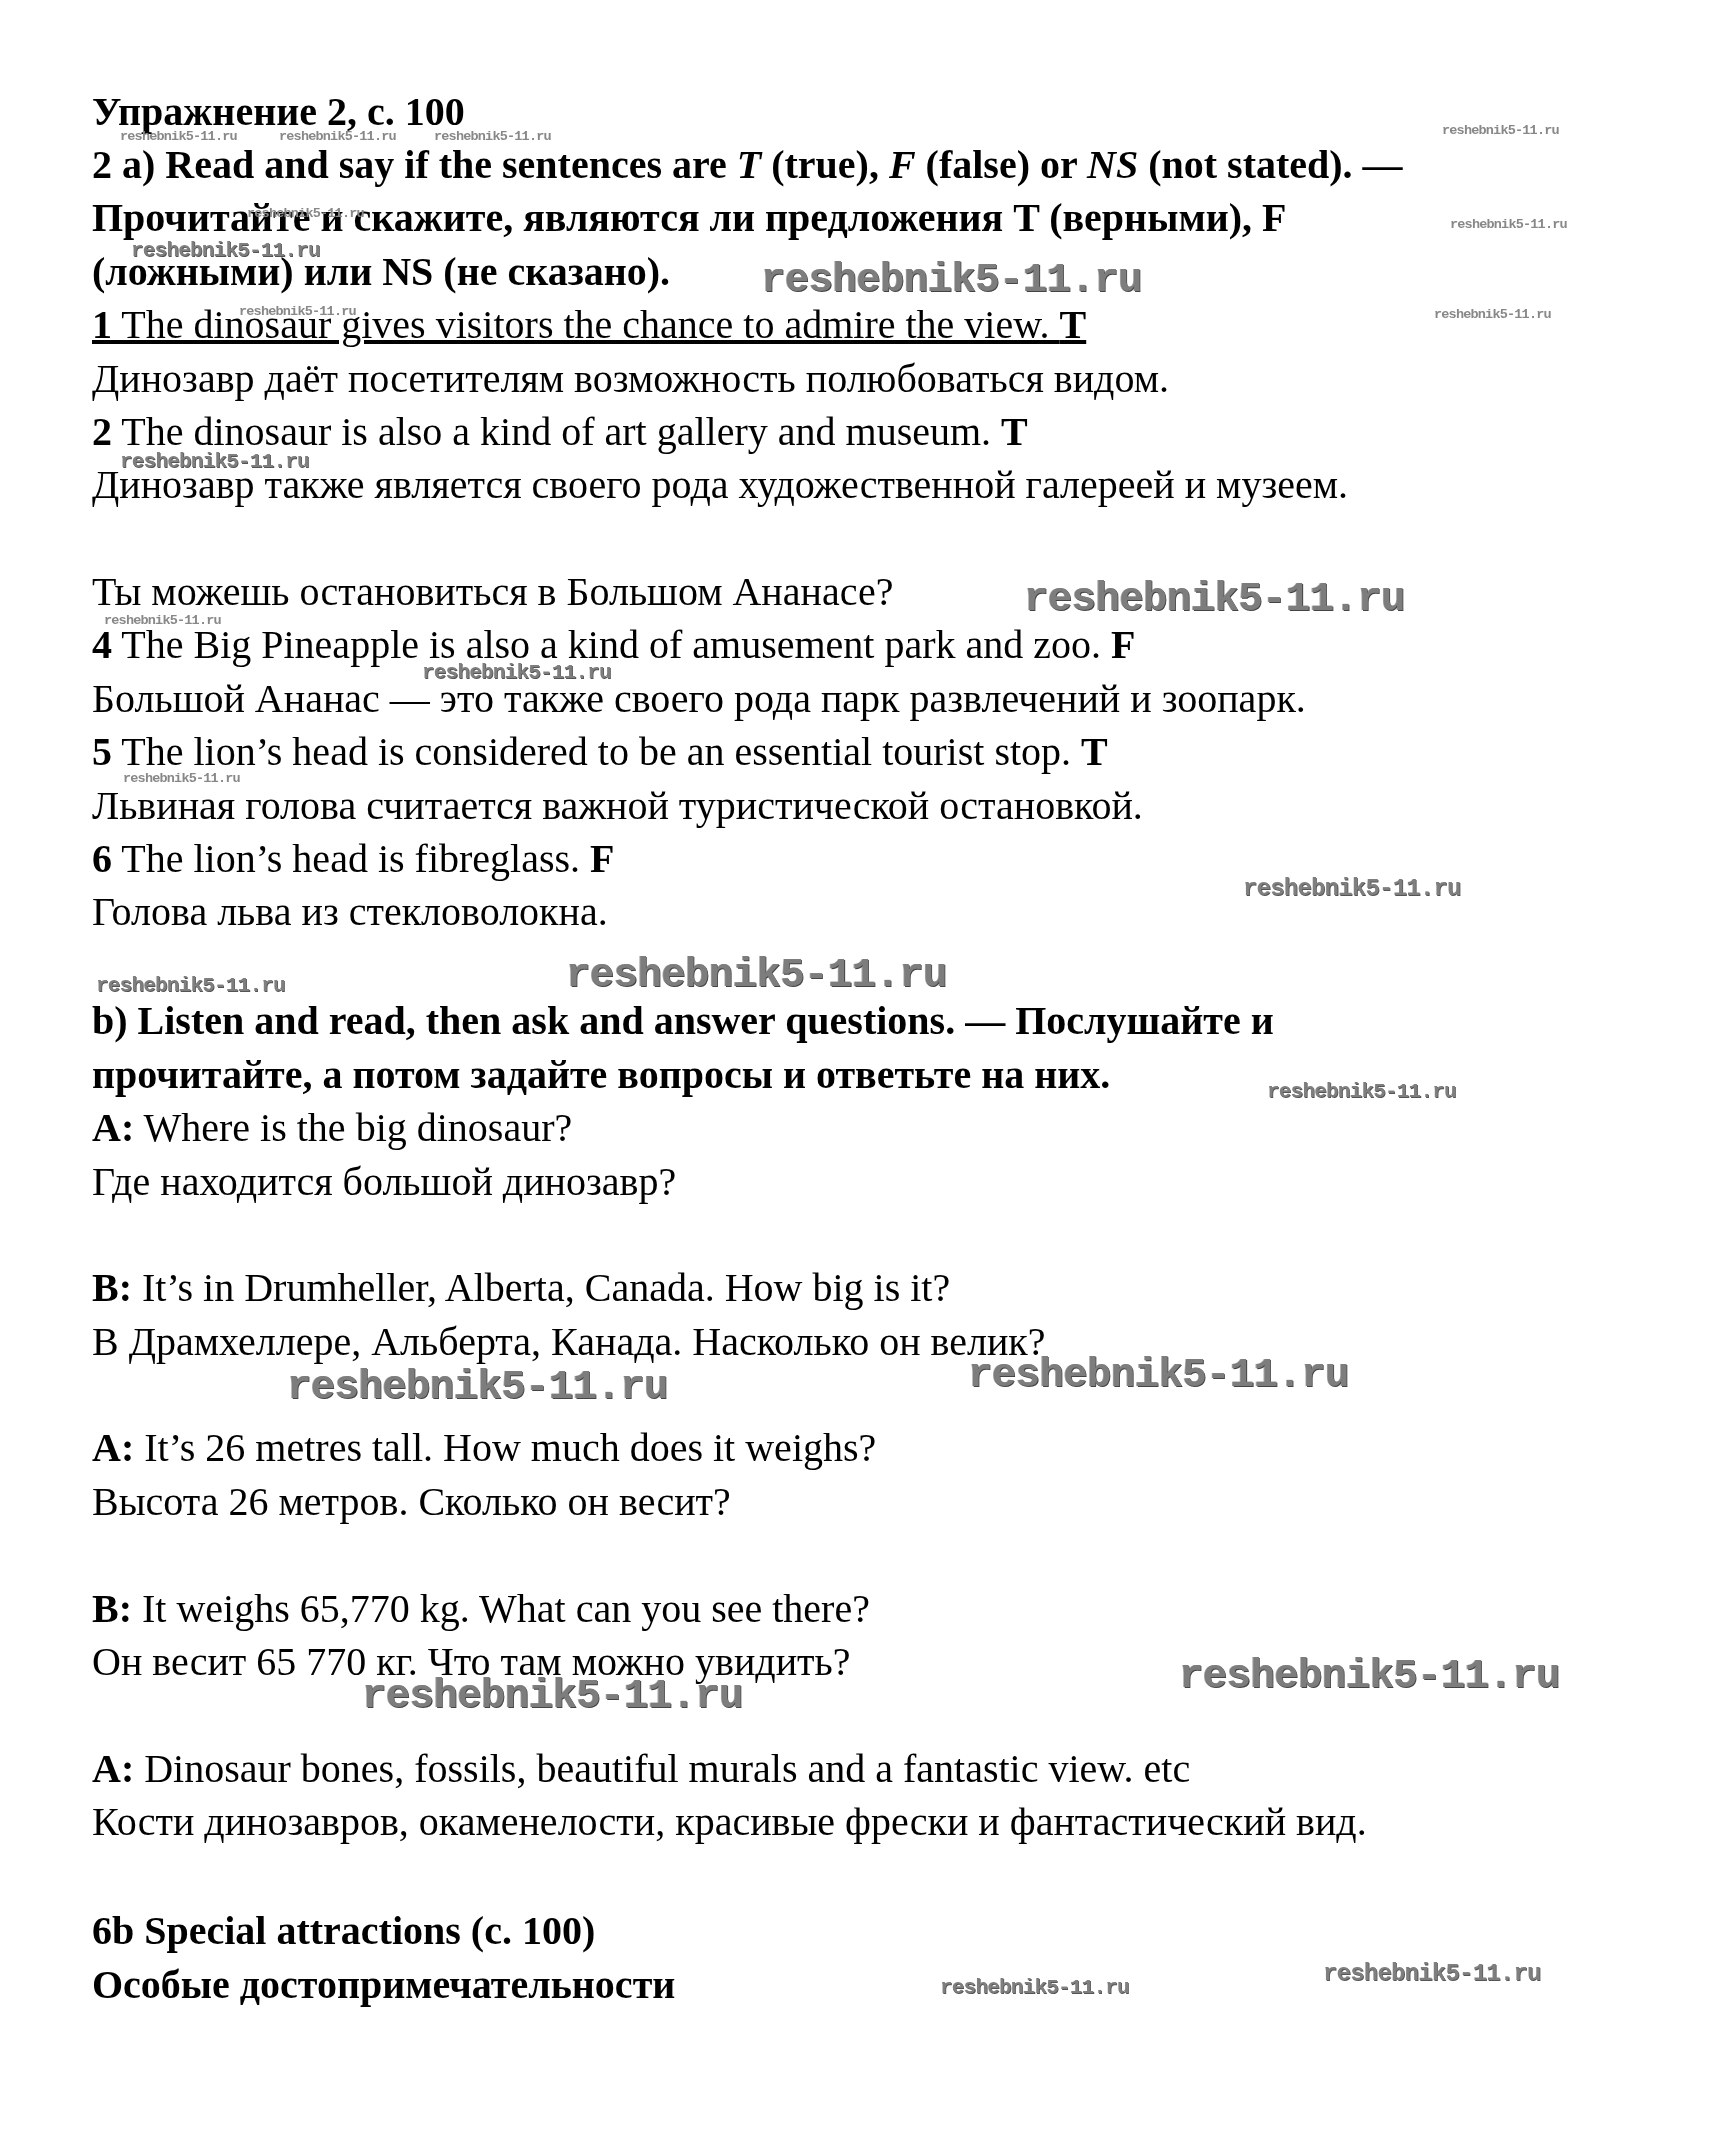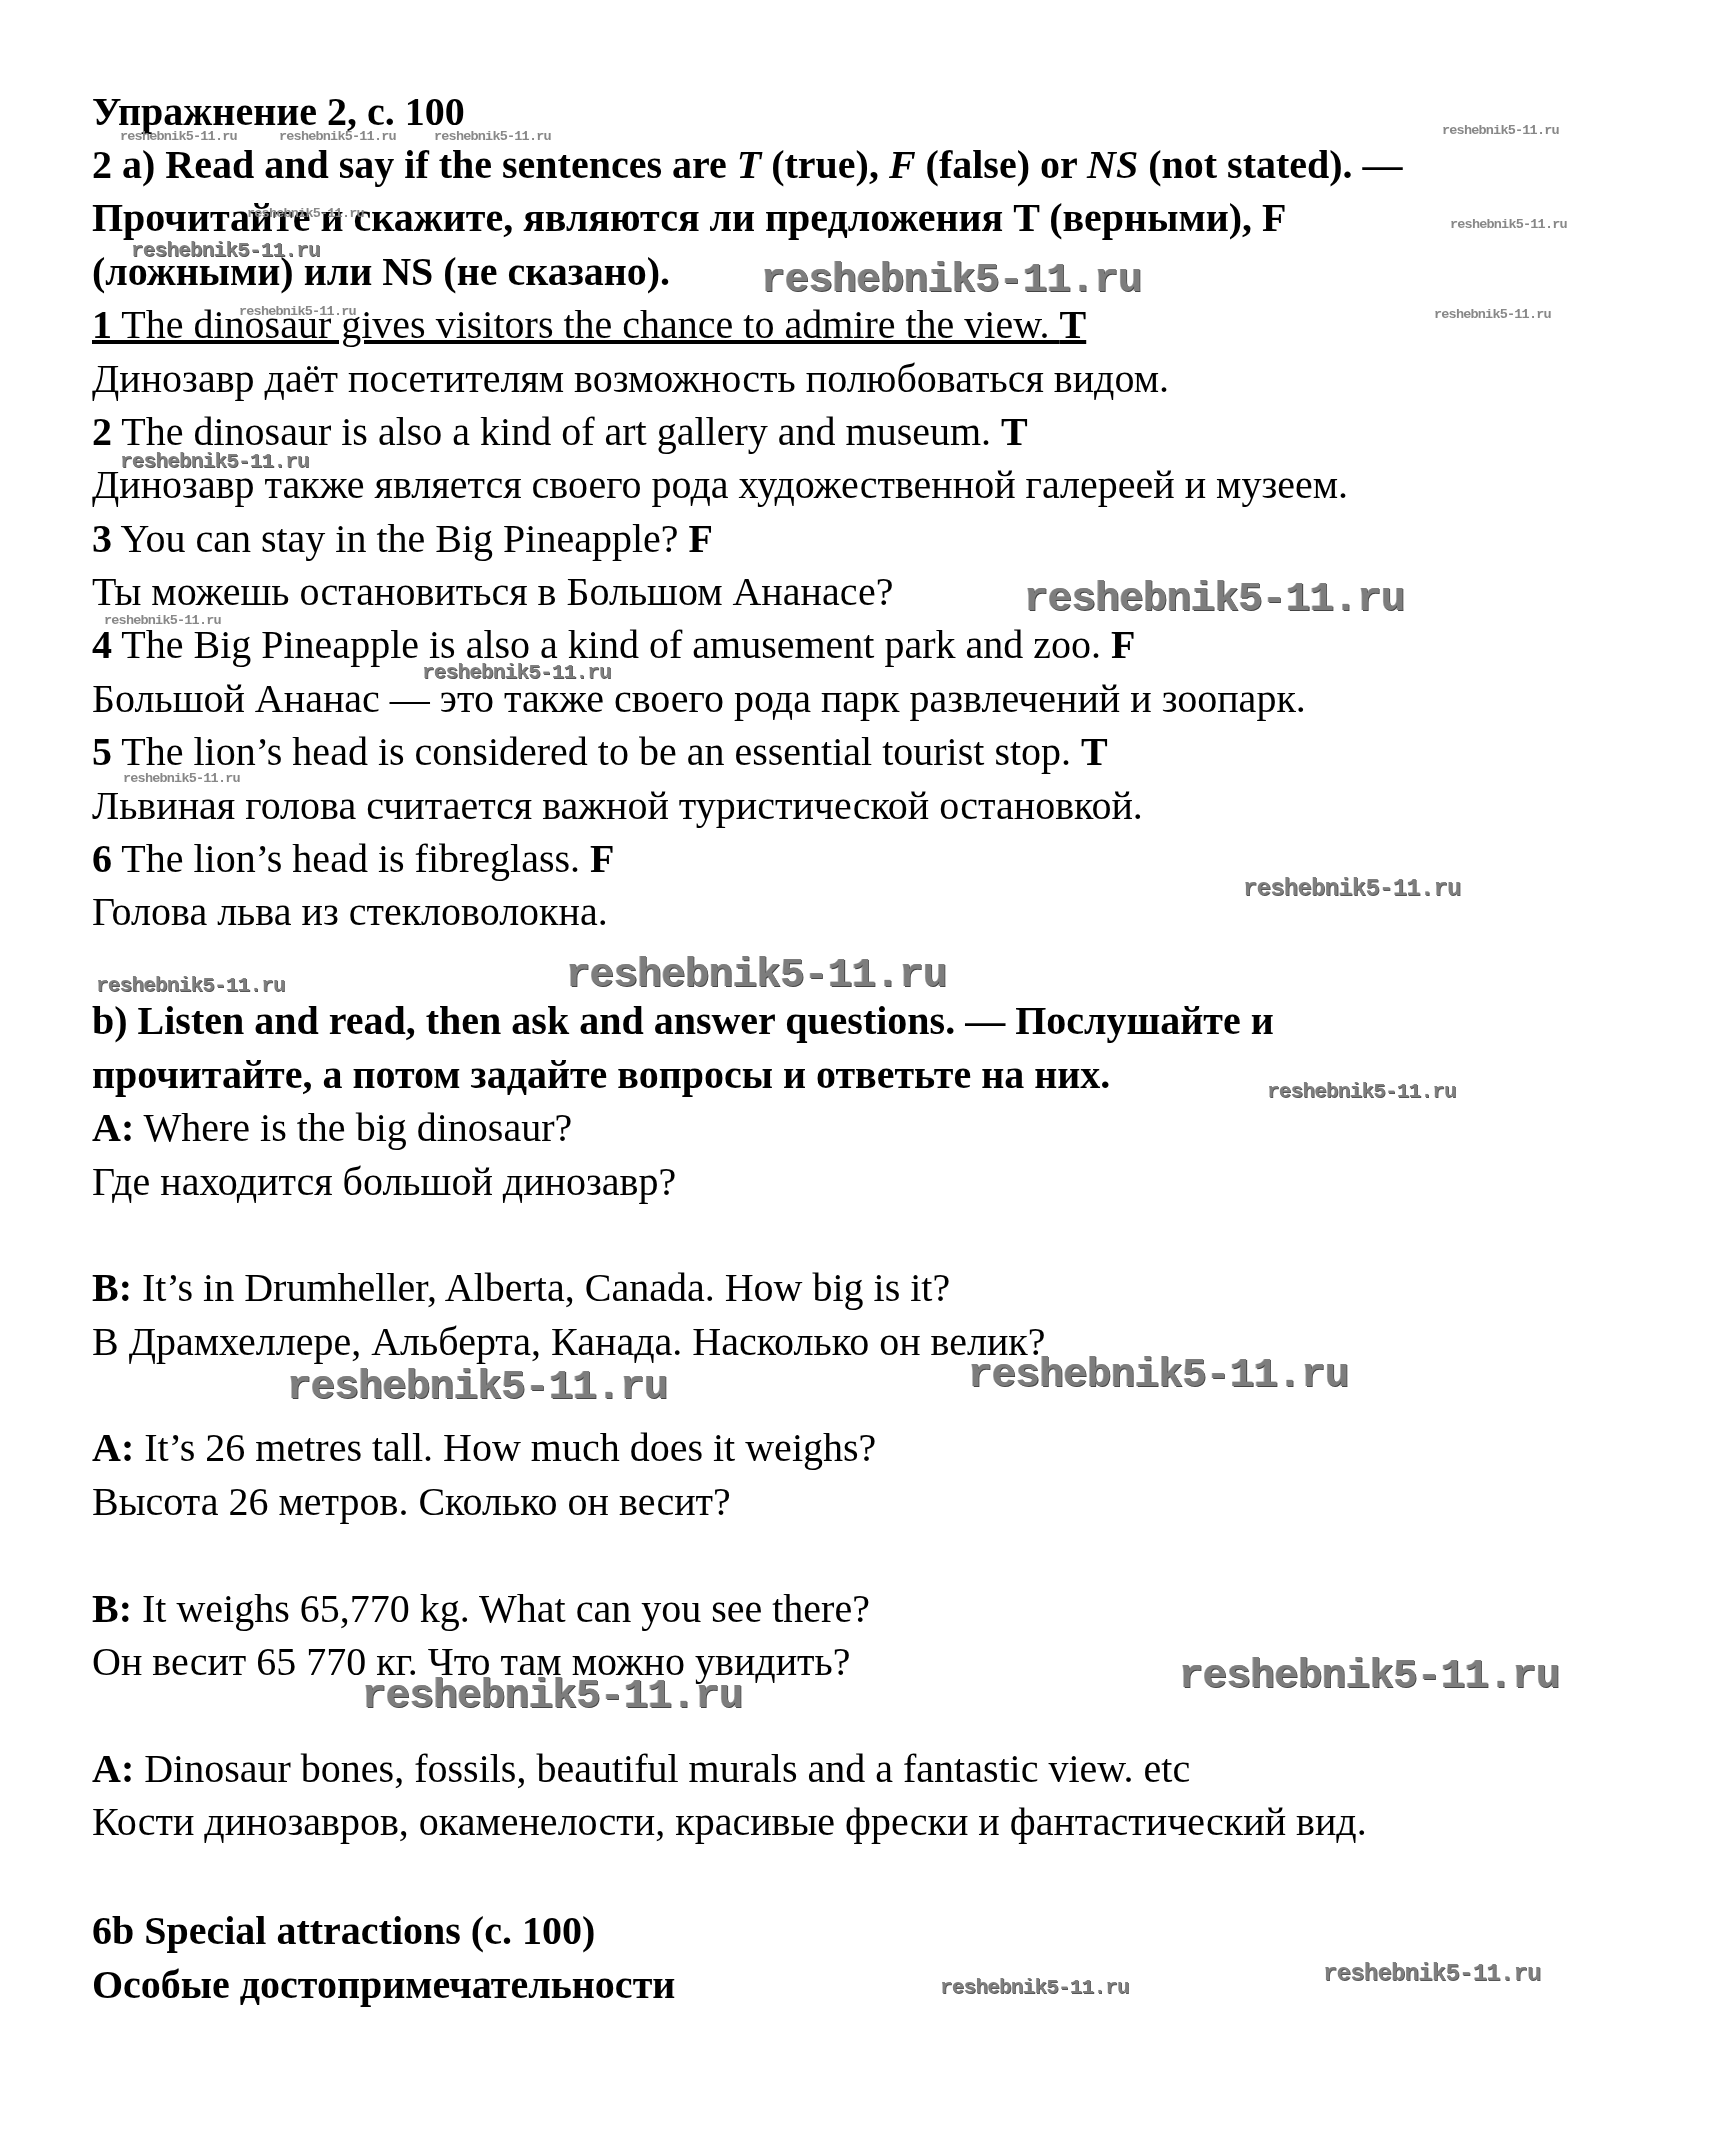--- a/index.html
+++ b/index.html
@@ -26,21 +26,20 @@
   <div class="line bold" style="top:141px;"><span>2 a) Read and say if the sentences are </span><span class="it">T</span><span> (true), </span><span class="it">F</span><span> (false) or </span><span class="it">NS</span><span> (not stated). —</span></div>
   <div class="line bold" style="top:194px;">Прочитайте и скажите, являются ли предложения T (верными), F</div>
   <div class="line bold" style="top:248px;">(ложными) или NS (не сказано).</div>
 
   <div class="line" style="top:301px;text-decoration:underline;"><b>1</b><span> The dinosaur gives visitors the chance to admire the view. </span><b>T</b></div>
   <div class="line" style="top:355px;">Динозавр даёт посетителям возможность полюбоваться видом.</div>
 
   <div class="line" style="top:408px;"><b>2</b><span> The dinosaur is also a kind of art gallery and museum. </span><b>T</b></div>
   <div class="line" style="top:461px;">Динозавр также является своего рода художественной галереей и музеем.</div>
 
-  <div class="line" style="top:515px;"><b>3</b><span> You can stay in the Big Pineapple? </span><b>F</b></div>
   <div class="line" style="top:568px;">Ты можешь остановиться в Большом Ананасе?</div>
 
   <div class="line" style="top:621px;"><b>4</b><span> The Big Pineapple is also a kind of amusement park and zoo. </span><b>F</b></div>
   <div class="line" style="top:675px;">Большой Ананас — это также своего рода парк развлечений и зоопарк.</div>
 
   <div class="line" style="top:728px;"><b>5</b><span> The lion’s head is considered to be an essential tourist stop. </span><b>T</b></div>
   <div class="line" style="top:782px;">Львиная голова считается важной туристической остановкой.</div>
 
   <div class="line" style="top:835px;"><b>6</b><span> The lion’s head is fibreglass. </span><b>F</b></div>
   <div class="line bold" style="top:997px;">b) Listen and read, then ask and answer questions. — Послушайте и</div>

